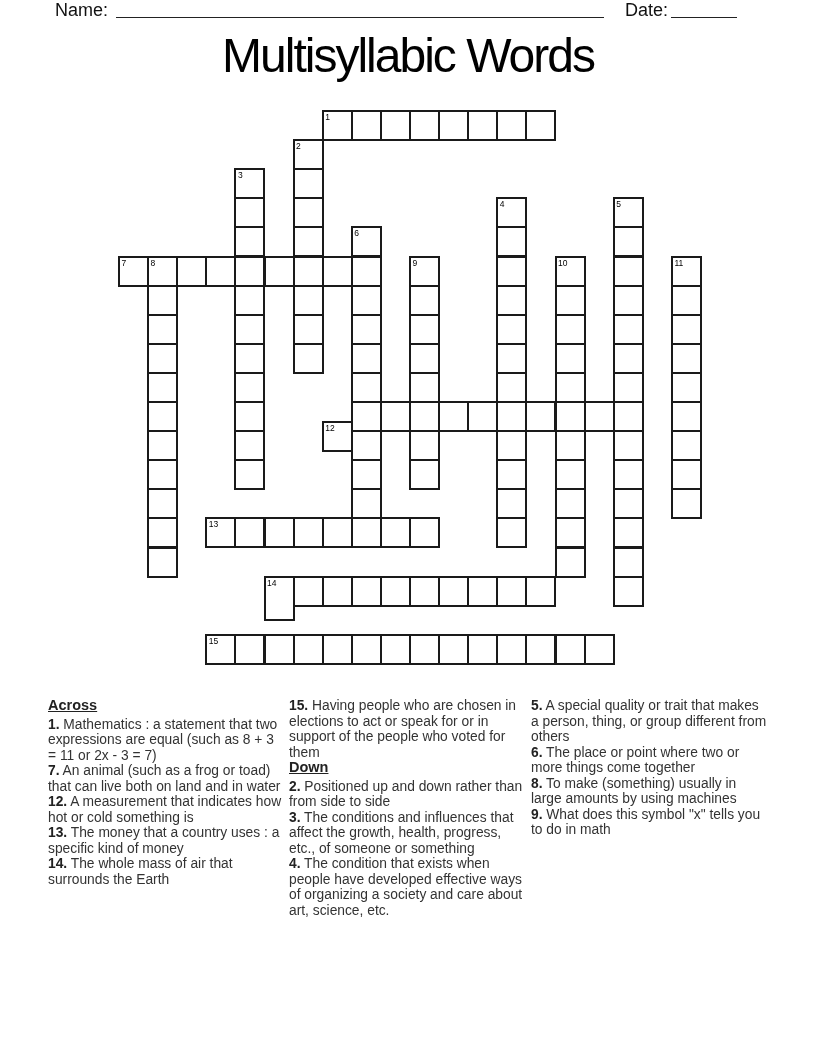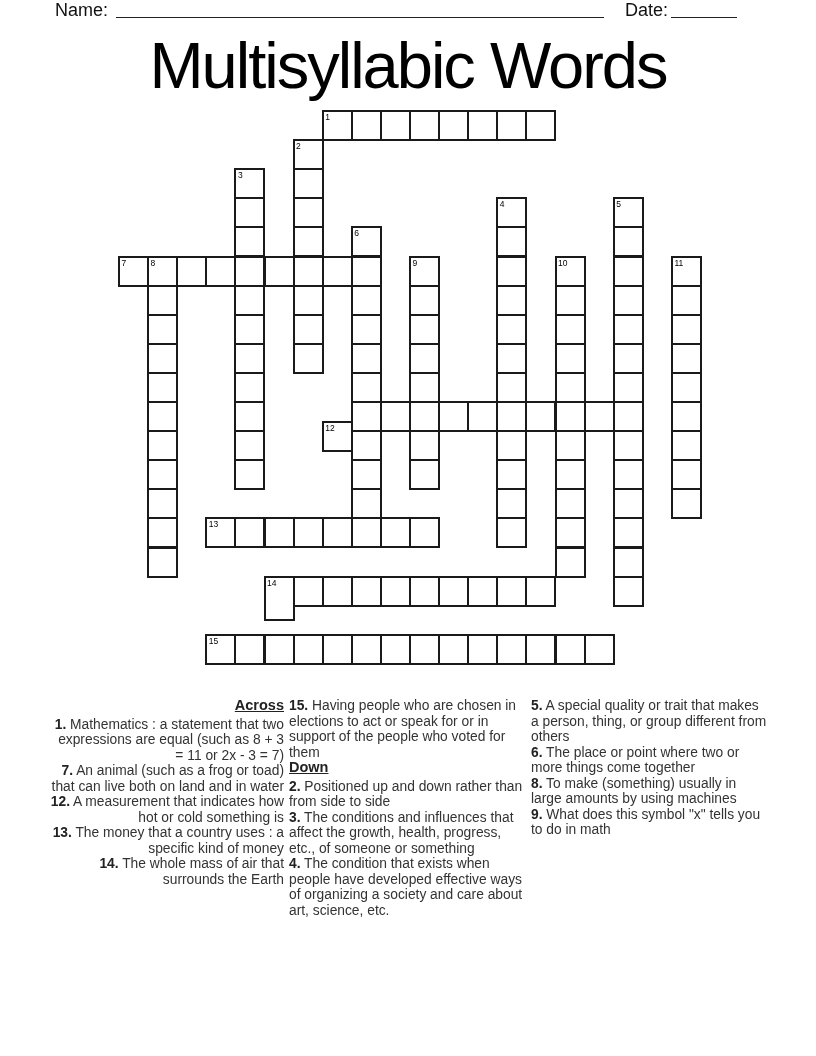--- a/index.html
+++ b/index.html
@@ -31,21 +31,21 @@
   .date-line { left: 671px; width: 66px; }
 
   
   .title {
     position: absolute;
     top: 28px;
     left: 0;
     width: 816px;
     margin: 0;
     text-align: center;
-    font-size: 65px;
+    font-size: 48px;
     font-weight: 400;
     letter-spacing: -2px;
     color: #000;
     font-family: "Liberation Sans", sans-serif;
   }
 
   
   .grid { position: absolute; left: 0; top: 0; }
   .cell {
     position: absolute;
@@ -267,21 +267,21 @@
       <div class="cell" style="left: 409px; top: 633.8px; width: 31.1px; height: 31.1px;"></div>
       <div class="cell" style="left: 438.1px; top: 633.8px; width: 31.1px; height: 31.1px;"></div>
       <div class="cell" style="left: 467.2px; top: 633.8px; width: 31.1px; height: 31.1px;"></div>
       <div class="cell" style="left: 496.3px; top: 633.8px; width: 31.1px; height: 31.1px;"></div>
       <div class="cell" style="left: 525.4px; top: 633.8px; width: 31.1px; height: 31.1px;"></div>
       <div class="cell" style="left: 554.5px; top: 633.8px; width: 31.1px; height: 31.1px;"></div>
       <div class="cell" style="left: 583.6px; top: 633.8px; width: 31.1px; height: 31.1px;"></div>
     </div>
 
   <div id="clues">
-      <div class="clue-col" style="left: 48px; text-align: right;">
+      <div class="clue-col" style="left: 48px;">
         <div class="clues-heading">Across</div>
         <div class="clue"><span class="clue-num">1.</span> Mathematics : a statement that two expressions are equal (such as 8 + 3 = 11 or 2x - 3 = 7)</div>
         <div class="clue"><span class="clue-num">7.</span> An animal (such as a frog or toad) that can live both on land and in water</div>
         <div class="clue"><span class="clue-num">12.</span> A measurement that indicates how hot or cold something is</div>
         <div class="clue"><span class="clue-num">13.</span> The money that a country uses : a specific kind of money</div>
         <div class="clue"><span class="clue-num">14.</span> The whole mass of air that surrounds the Earth</div>
       </div>
       <div class="clue-col" style="left: 289px;">
         <div class="clue"><span class="clue-num">15.</span> Having people who are chosen in elections to act or speak for or in support of the people who voted for them</div>
         <div class="clues-heading">Down</div>

